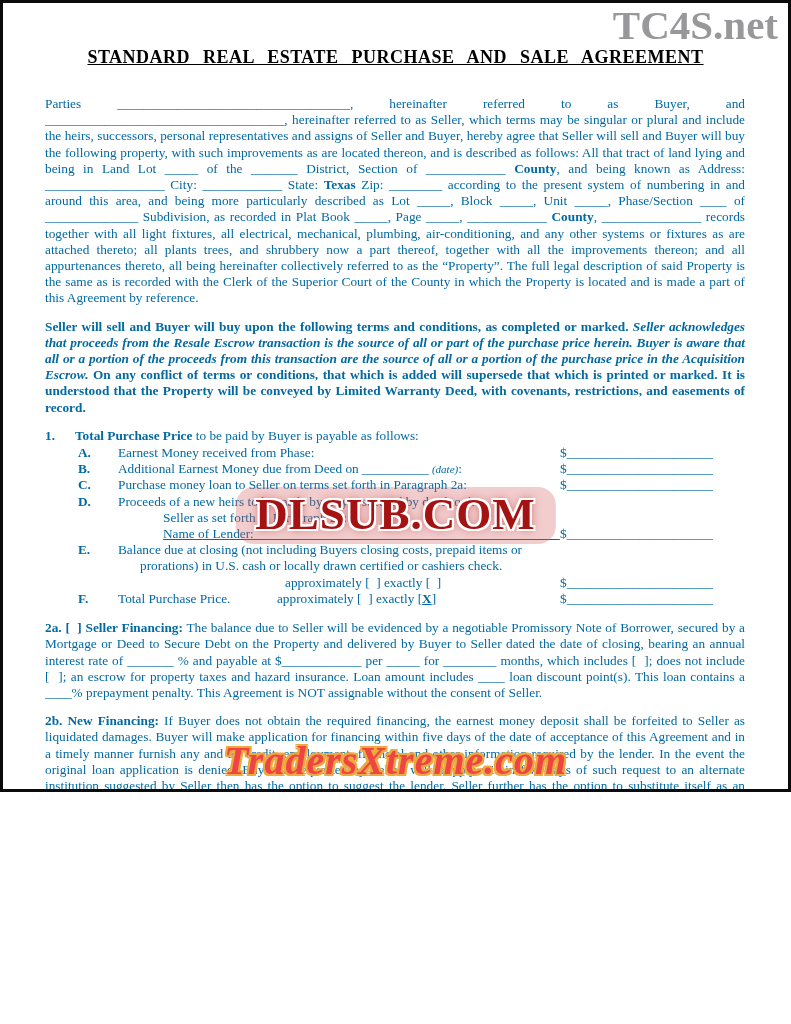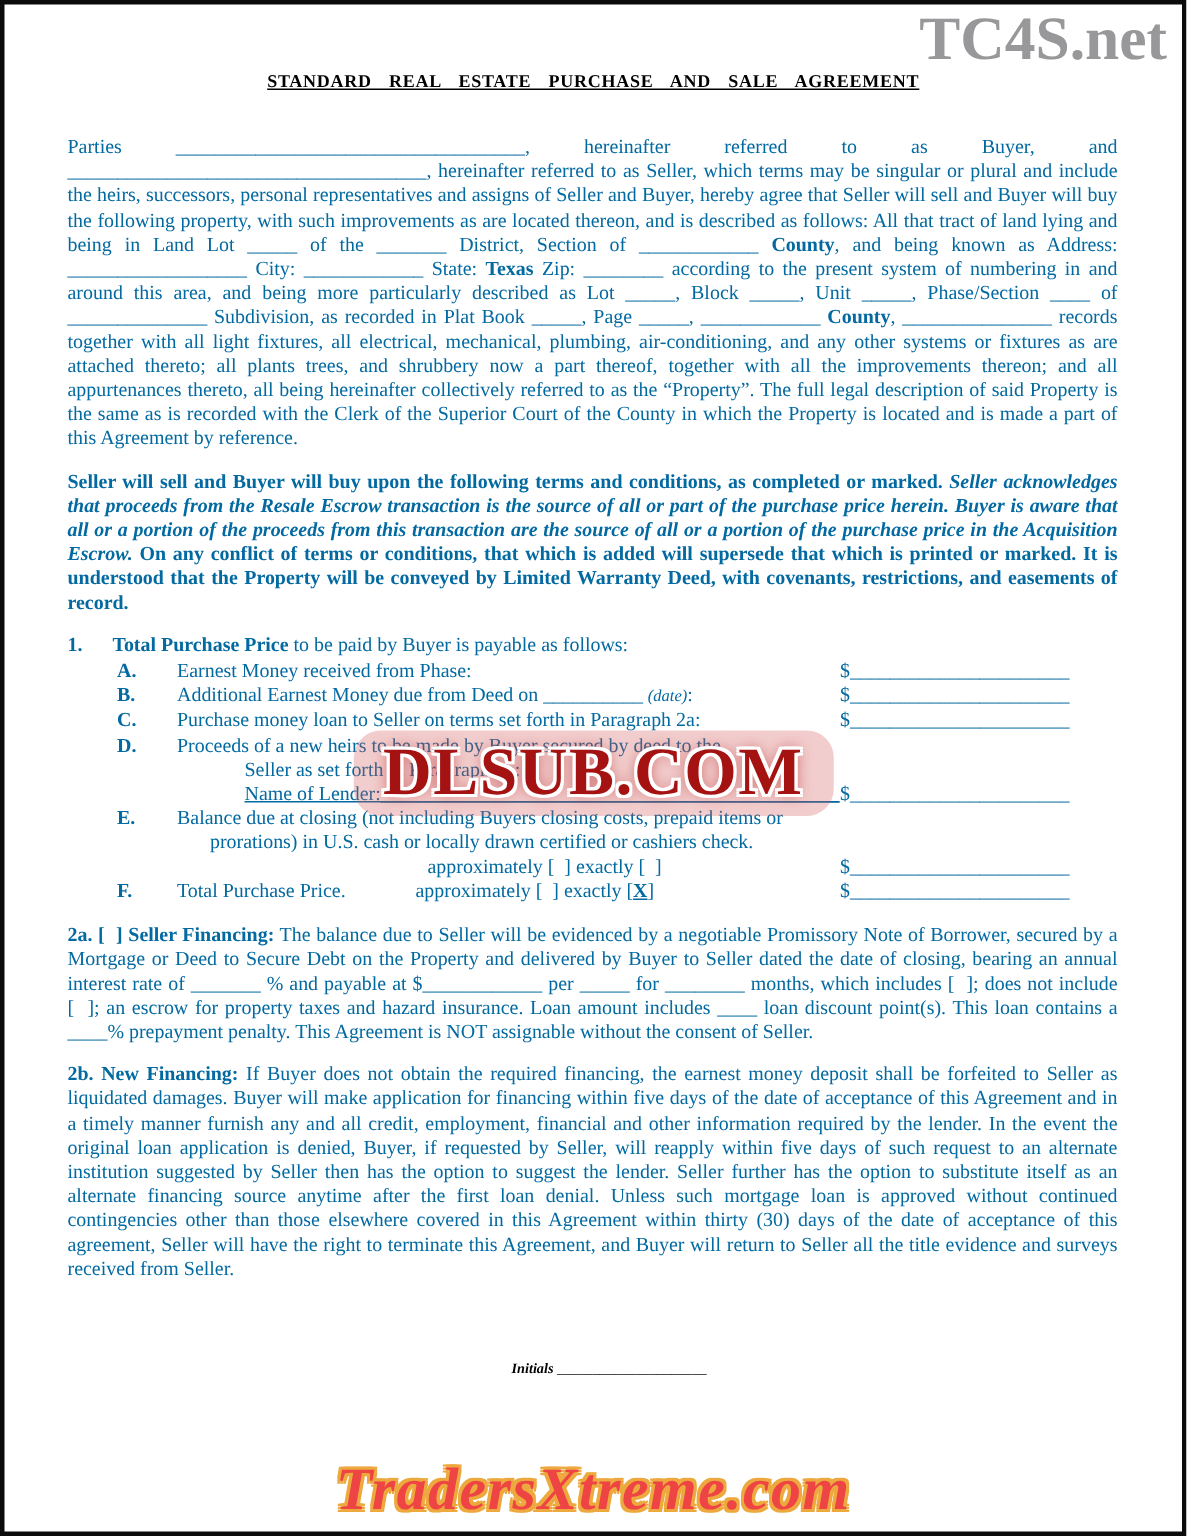--- a/index.html
+++ b/index.html
@@ -1,29 +1,29 @@
 <!DOCTYPE html>
 <html><head>
 <meta charset="utf-8">
 <style>
   * { margin:0; padding:0; box-sizing:border-box; }
   html,body { background:#ffffff; }
   body { font-family:"Liberation Serif", serif; }
   .page {
-    width:791px; height:1024px; margin:0 auto; position:relative;
+    width:791px; height:792px; margin:0 auto; position:relative;
     background:#fff; border:3px solid #0b0b0b; overflow:hidden;
   }
   .tc4s {
     position:absolute; top:-2px; right:10px;
     font-family:"Liberation Serif", serif;
     font-size:41px; font-weight:bold; color:#98989a; letter-spacing:0px;
   }
   .title {
     margin-top:44px; text-align:center;
-    font-size:12px; font-weight:bold; text-decoration:underline;
+    font-size:18px; font-weight:bold; text-decoration:underline;
     letter-spacing:0.5px; word-spacing:8px; color:#000;
   }
   .content {
     margin-top:28px; padding:0 43px 0 42px;
     font-size:13.3px; line-height:16.2px; color:#0369a1;
   }
   .para { text-align:justify; margin-bottom:12px; }
   .price-heading { margin-bottom:1px; }
   .price-items { margin-bottom:13px; }
   .price-row { display:flex; }

